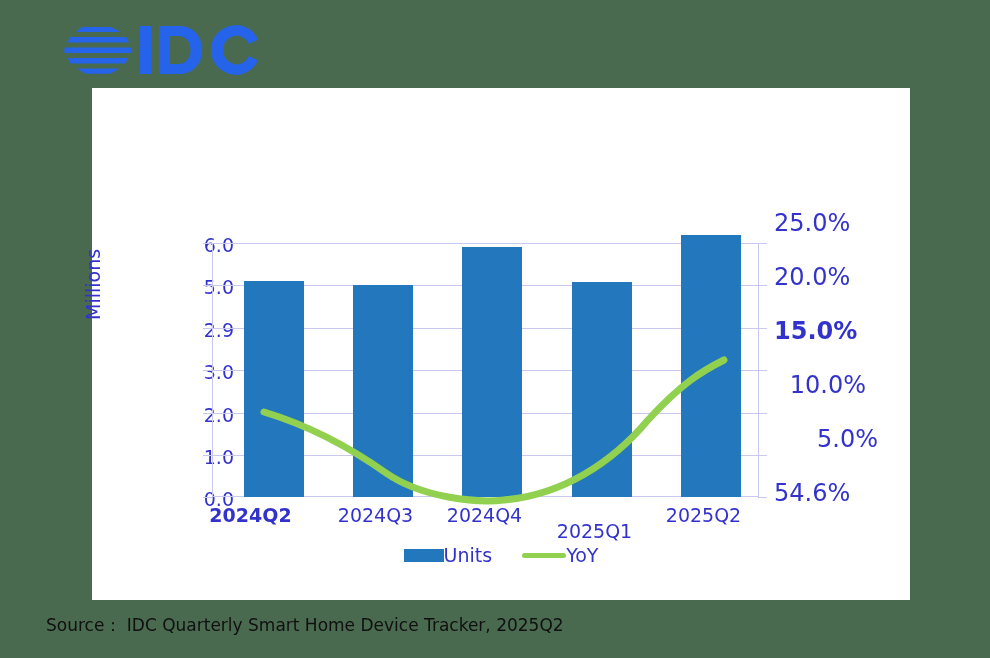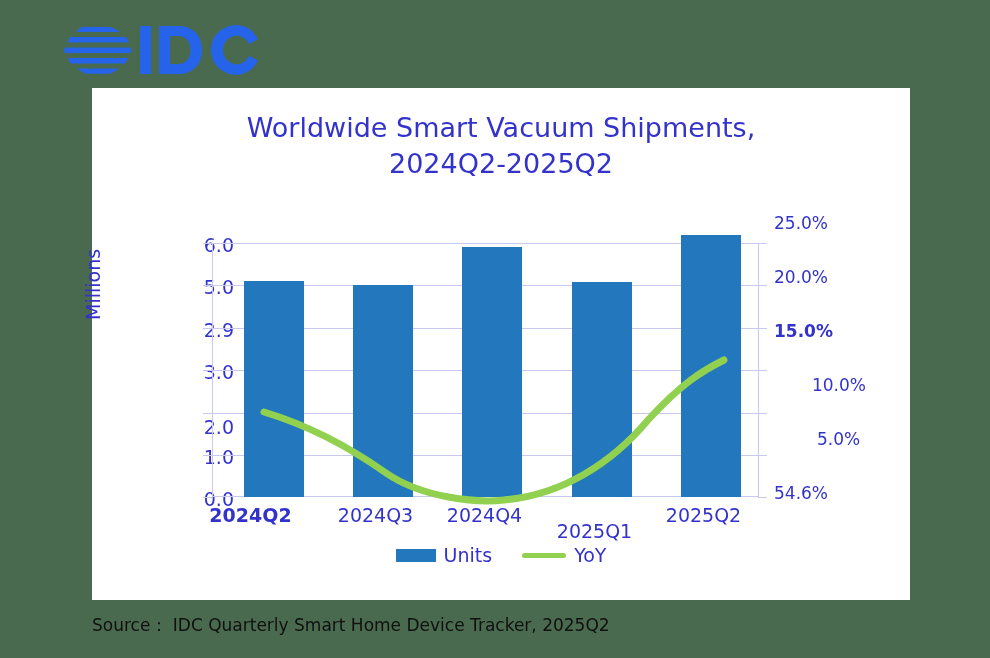--- a/index.html
+++ b/index.html
@@ -54,21 +54,21 @@
     color:#3333cc;font-size:19px;line-height:19px;
   }
   
   .tickmark{position:absolute;width:9px;height:1px;background:#c8c8f0;}
   .tickmark.l{left:111px;}
   .tickmark.r{left:666px;}
 
   
   .y2tick{
     position:absolute;left:682px;width:92px;text-align:left;
-    color:#3333cc;font-size:17px;line-height:19px;
+    color:#3333cc;font-size:24px;line-height:19px;
   }
 
   .ylabel{
     position:absolute;left:-10px;top:232px;
     color:#3333cc;font-size:19px;
     transform:rotate(-90deg);transform-origin:left top;
     white-space:nowrap;
   }
 
   .bar{position:absolute;bottom:0;background:#2378bd;}
@@ -78,29 +78,29 @@
     color:#3333cc;font-size:19px;line-height:19px;
   }
 
   .line-svg{position:absolute;left:0;top:0;width:818px;height:512px;pointer-events:none;}
 
   
   .legend{
     position:absolute;left:0;top:458px;width:818px;
     display:flex;justify-content:center;align-items:center;gap:30px;
   }
-  .legend-item{display:flex;align-items:center;gap:8px;}
+  .legend-item{display:flex;align-items:center;}
   .swatch-bar{width:40px;height:13px;background:#2378bd;}
   .swatch-line{width:44px;height:5px;background:#92d050;border-radius:3px;}
   .legend-label{color:#3333cc;font-size:19px;line-height:19px;}
 
   
   .source{
     position:absolute;left:46px;top:614px;
-    color:#101010;font-size:17px;line-height:22px;white-space:nowrap;margin-left:46px;
+    color:#101010;font-size:17px;line-height:22px;white-space:nowrap;
   }
 </style>
 </head>
 <body>
 
 <div id="root">
 
   <div class="logo">
     <svg width="200" height="62" viewBox="0 0 200 62">
       <g fill="#2563eb">
@@ -113,34 +113,30 @@
       <g fill="#2563eb">
         <rect x="78" y="8" width="11" height="48"></rect>
         <path d="M97 8 h20 c14 0 23 10 23 24 s-9 24 -23 24 H97 Z M108 18 v28 h8 c8 0 12.5 -6 12.5 -14 S124 18 116 18 Z"></path>
         <path d="M196 21.5 a26 26 0 0 0 -20 -14.5 c-16 0 -27 11 -27 25 s11 25 27 25 a26 26 0 0 0 20 -14.5 l-9 -4.5 a16 16 0 0 1 -11 8.5 c-9 0 -15 -6.5 -15 -14.5 s6 -14.5 15 -14.5 a16 16 0 0 1 11 8.5 Z"></path>
       </g>
     </svg>
   </div>
 
   <div class="card">
 
-    <div class="chart-title">
-      <span>Worldwide Smart Vacuum Shipments,</span>
-      <span class="l2">2024Q2-2025Q2</span>
-    </div>
 
     <div class="plot-wrap">
 
       <div class="ylabel">Millions</div>
 
       <div class="ytick" style="top:148px;">6.0</div>
       <div class="ytick" style="top:190px;">5.0</div>
       <div class="ytick" style="top:233px;">2.9</div>
       <div class="ytick" style="top:275px;">3.0</div>
-      <div class="ytick" style="top:330px;text-align:right;">2.0</div>
+      <div class="ytick" style="top:318px;text-align:right;">2.0</div>
       <div class="ytick" style="top:360px;">1.0</div>
       <div class="ytick" style="top:402px;">0.0</div>
 
       <div class="tickmark l" style="top:155px;"></div>
       <div class="tickmark l" style="top:197px;"></div>
       <div class="tickmark l" style="top:240px;"></div>
       <div class="tickmark l" style="top:282px;"></div>
       <div class="tickmark l" style="top:325px;"></div>
       <div class="tickmark l" style="top:367px;"></div>
       <div class="tickmark l" style="top:409px;"></div>

